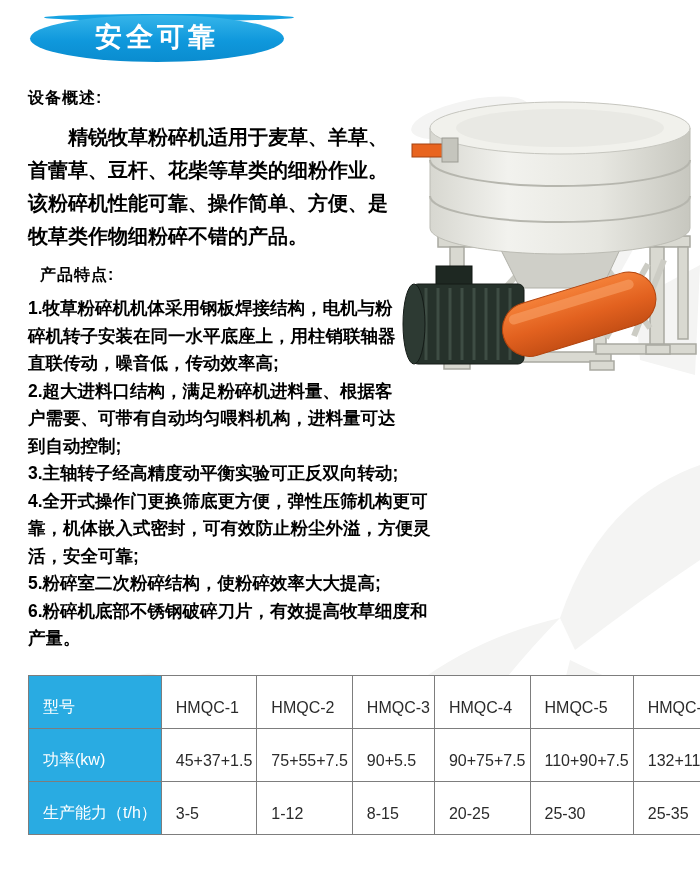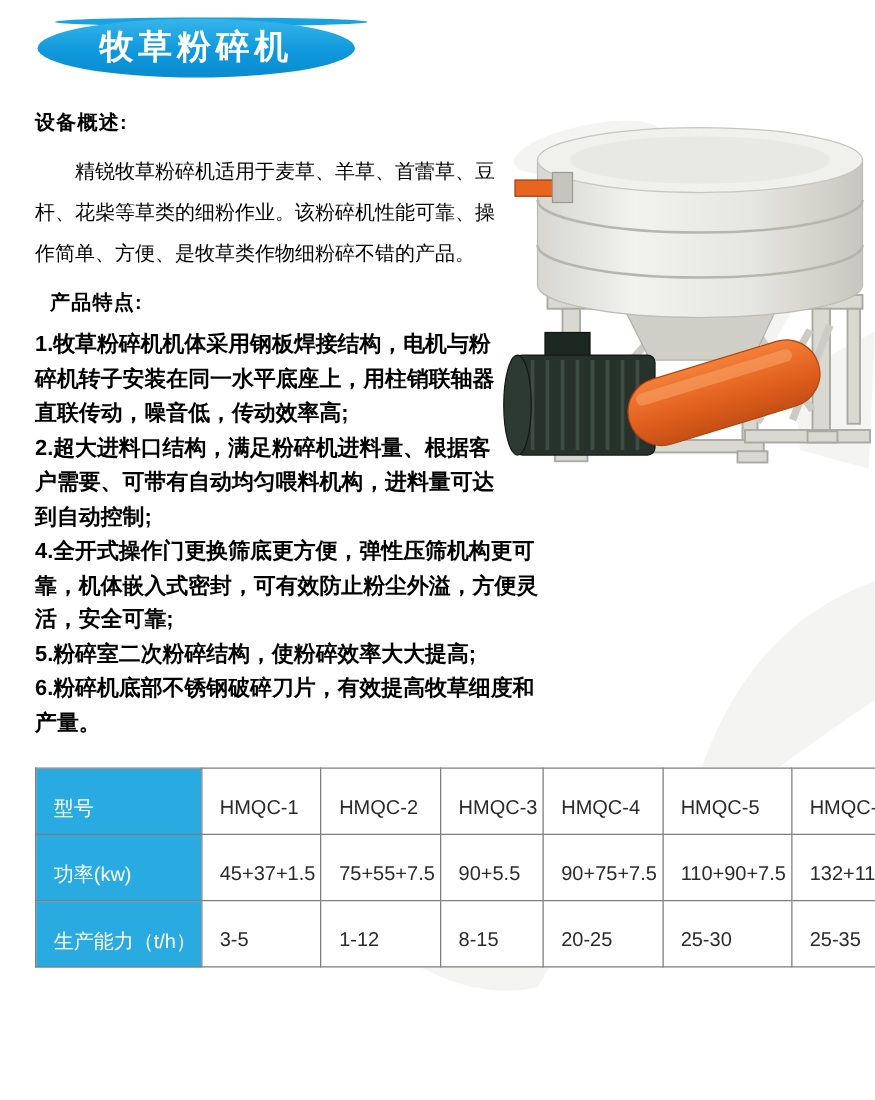--- a/index.html
+++ b/index.html
@@ -27,21 +27,21 @@
     color:#fff;font-size:27px;font-weight:bold;letter-spacing:4px;
     padding-bottom:3px;
   }
 
   .content{padding:0 28px;}
   .section-heading{
     font-size:16px;font-weight:bold;margin:0;letter-spacing:1px;color:#000;
   }
   .overview-heading{margin:0 0 9px;}
   .overview-text{
-    width:370px;font-size:16px;line-height:33px;font-weight:normal;
+    width:370px;font-size:20px;line-height:33px;font-weight:bold;
     text-indent:2em;margin:12px 0 12px;
   }
   .features-heading{margin:0 12px 9px;}
   .features p{
     font-size:17.5px;line-height:27.5px;font-weight:bold;margin:0;width:414px;
   }
   .features p.beside-image{width:368px;}
   .params-heading{margin:36px 0 0;}
 
   
@@ -75,21 +75,21 @@
     <path d="M570,660 Q650,700 700,700 L700,760 Q620,760 560,700 Z"></path>
     <ellipse cx="105" cy="715" rx="68" ry="24" transform="rotate(-32 105 715)"></ellipse>
   </g>
 </svg>
 
 <div class="page">
 
   <div class="header">
     <div class="top-swoosh"></div>
     <div class="badge">
-      <span class="badge-text">牧草粉碎机</span>
+      <span class="badge-text">安全可靠</span>
     </div>
   </div>
 
   <div class="machine">
     <svg width="302" height="286" viewBox="0 0 302 286">
       <defs>
         <linearGradient id="drumGrad" x1="0" y1="0" x2="1" y2="0">
           <stop offset="0" stop-color="#d7d7d0"></stop>
           <stop offset="0.3" stop-color="#f2f2ee"></stop>
           <stop offset="0.65" stop-color="#e7e7e1"></stop>
@@ -155,20 +155,21 @@
 
   <div class="content">
 
     <h2 class="section-heading overview-heading">设备概述:</h2>
     <p class="overview-text">精锐牧草粉碎机适用于麦草、羊草、首蕾草、豆杆、花柴等草类的细粉作业。该粉碎机性能可靠、操作简单、方便、是牧草类作物细粉碎不错的产品。</p>
 
     <div class="features">
       <h2 class="section-heading features-heading">产品特点:</h2>
       <p class="beside-image">1.牧草粉碎机机体采用钢板焊接结构，电机与粉碎机转子安装在同一水平底座上，用柱销联轴器直联传动，噪音低，传动效率高;</p>
       <p class="beside-image">2.超大进料口结构，满足粉碎机进料量、根据客户需要、可带有自动均匀喂料机构，进料量可达到自动控制;</p>
+      <p>3.主轴转子经高精度动平衡实验可正反双向转动;</p>
       <p>4.全开式操作门更换筛底更方便，弹性压筛机构更可靠，机体嵌入式密封，可有效防止粉尘外溢，方便灵活，安全可靠;</p>
       <p>5.粉碎室二次粉碎结构，使粉碎效率大大提高;</p>
       <p>6.粉碎机底部不锈钢破碎刀片，有效提高牧草细度和产量。</p>
     </div>
 
 
     <table class="params">
       <tbody>
         <tr>
           <td class="rowhead">型号</td>

